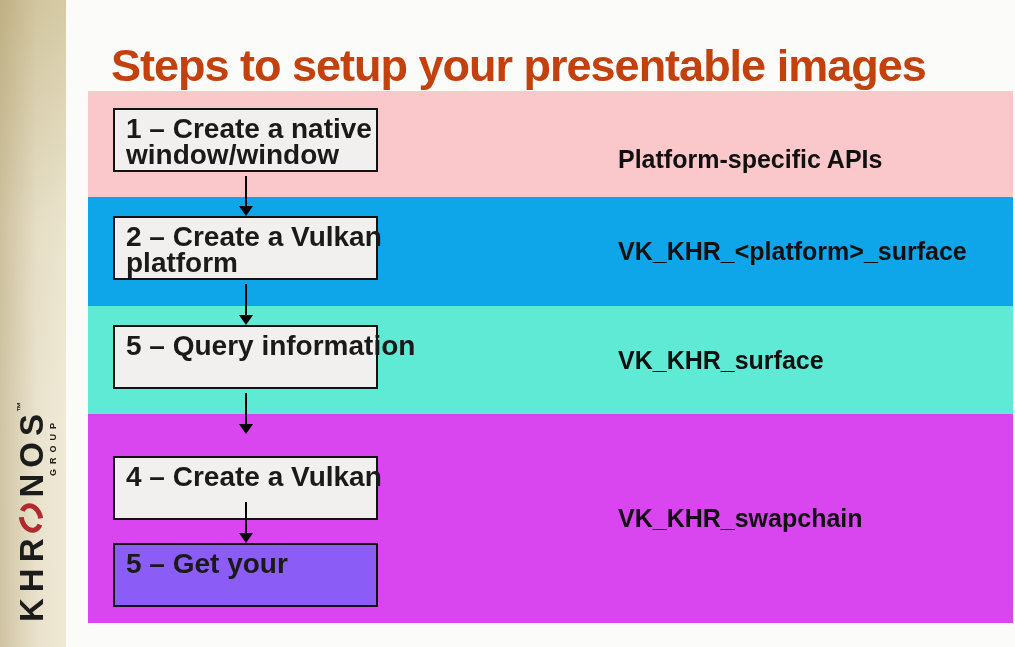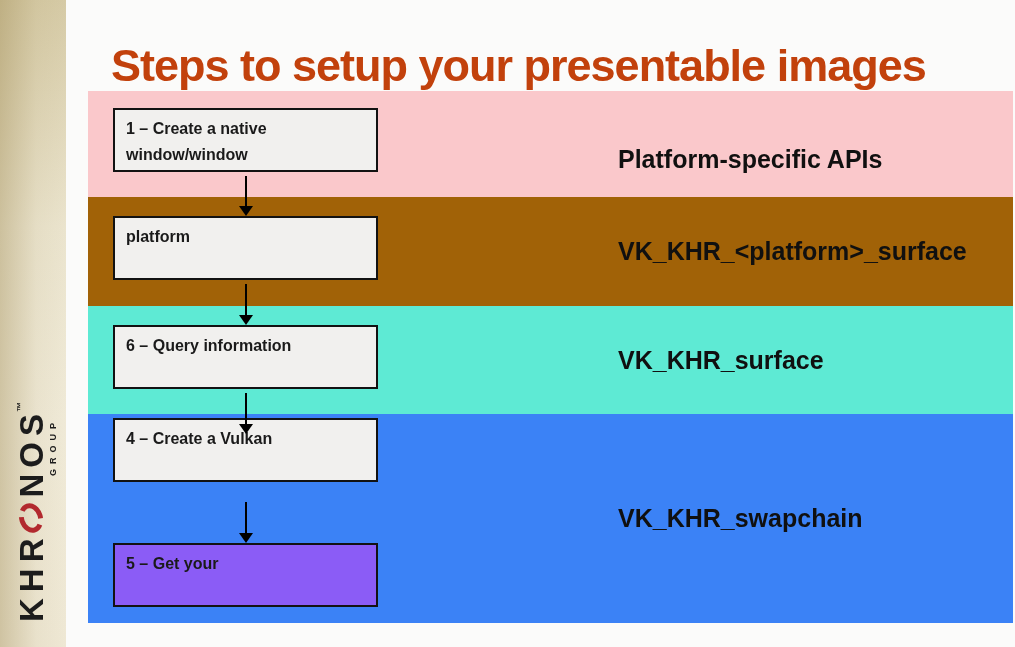--- a/index.html
+++ b/index.html
@@ -59,27 +59,27 @@
     font-size: 25px; font-weight: bold; color: #101010;
     white-space: nowrap;
   }
 
   
   .step-box {
     position: absolute; left: 113px; width: 265px; height: 64px;
     box-sizing: border-box;
     border: 2px solid #121212;
     padding: 6px 11px;
-    font-size: 16px; font-weight: bold; line-height: 26px; color: #1a1a1a;
+    font-size: 28px; font-weight: bold; line-height: 26px; color: #1a1a1a;
   }
   .step-box span { display: block; white-space: nowrap; }
   .pos-1 { top: 108px; }
   .pos-2 { top: 216px; }
   .pos-3 { top: 325px; }
-  .pos-4 { top: 418px; }
+  .pos-4 { top: 456px; }
   .pos-5 { top: 543px; }
 
   
   .arrow {
     position: absolute; left: 239px; width: 14px;
     display: flex; flex-direction: column; align-items: center;
   }
   .arrow .shaft { width: 2px; flex: 1; background: #000; }
   .arrow .head {
     width: 0; height: 0;
@@ -109,39 +109,40 @@
         <span class="logo-group">GROUP</span>
       </div>
     </div>
   </aside>
 
   <h1 class="title">Steps to setup your presentable images</h1>
 
   <div class="band band-1" style="background: rgb(250, 200, 203);">
     <div class="band-label">Platform-specific APIs</div>
   </div>
-  <div class="band band-2" style="background: #a16207;">
+  <div class="band band-2" style="background: #0ea5e9;">
     <div class="band-label">VK_KHR_&lt;platform&gt;_surface</div>
   </div>
   <div class="band band-3" style="background: #5eead4;">
     <div class="band-label">VK_KHR_surface</div>
   </div>
-  <div class="band band-4" style="background: #3b82f6;">
+  <div class="band band-4" style="background: #d946ef;">
     <div class="band-label">VK_KHR_swapchain</div>
   </div>
 
   <div class="step-box pos-1" style="background: rgb(241, 240, 238);">
     <span>1 – Create a native</span>
     <span>window/window</span>
   </div>
   <div class="step-box pos-2" style="background: rgb(241, 240, 238);">
+    <span>2 – Create a Vulkan</span>
     <span>platform</span>
   </div>
   <div class="step-box pos-3" style="background: rgb(241, 240, 238);">
-    <span>6 – Query information</span>
+    <span>5 – Query information</span>
   </div>
   <div class="step-box pos-4" style="background: rgb(241, 240, 238);">
     <span>4 – Create a Vulkan</span>
   </div>
   <div class="step-box pos-5" style="background: #8b5cf6;">
     <span>5 – Get your</span>
   </div>
 
   <div class="arrow arrow-1">
     <div class="shaft"></div>

